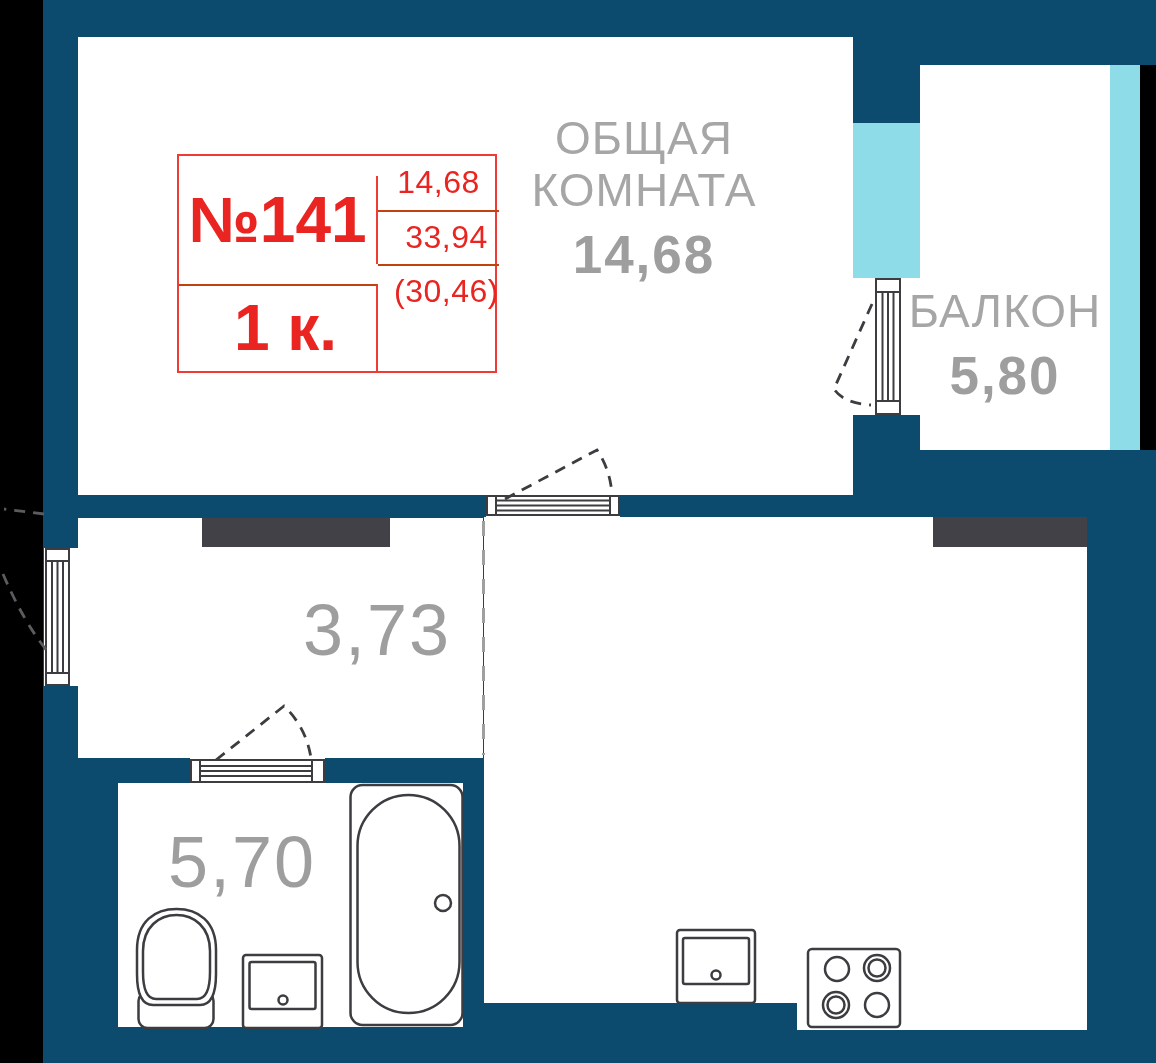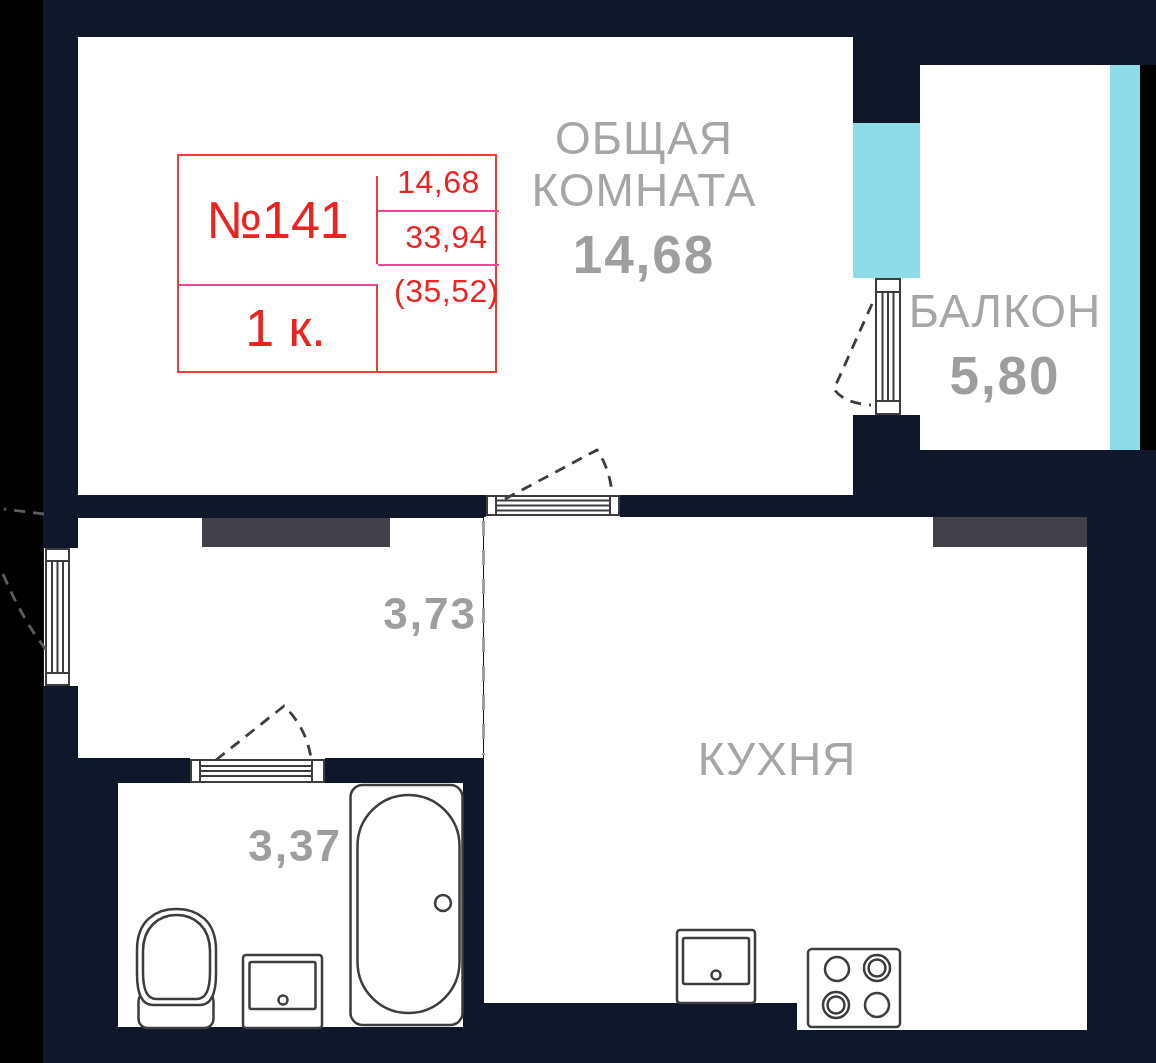--- a/index.html
+++ b/index.html
@@ -1,45 +1,45 @@
 <!DOCTYPE html>
 <html><head>
 <meta charset="utf-8">
 <style>
   html,body{margin:0;padding:0;background:#2b2b2e;}
   #plan{
     position:relative;
     width:1156px;height:1063px;
-    background:#0f172a;
+    background:#0c4a6e;
     overflow:hidden;
     font-family:"Liberation Sans","DejaVu Sans",sans-serif;
   }
   .abs{position:absolute;}
   .room{background:#ffffff;}
   .wall{background:#414147;}
   .cyan{background:#8fdce9;}
   .blackedge{background:#000000;}
   svg.overlay{position:absolute;left:0;top:0;pointer-events:none;}
 
   .room-label{position:absolute;text-align:center;color:#a6a6a6;}
   .room-name{font-size:46px;line-height:52px;letter-spacing:1px;white-space:pre-line;}
   .room-area{font-size:53px;font-weight:bold;letter-spacing:2px;color:#9e9e9e;margin-top:8px;}
-  .area-only{position:absolute;text-align:right;font-size:44px;font-weight:bold;
+  .area-only{position:absolute;text-align:center;font-size:72px;font-weight:normal;
              letter-spacing:2px;color:#9e9e9e;}
 
   .info-table{
     position:absolute;left:177px;top:154px;width:320px;height:219px;
     box-sizing:border-box;border:2px solid #ef3b36;background:#ffffff;
     display:grid;grid-template-columns:199px 1fr;grid-template-rows:repeat(4,1fr);
     color:#ea2420;
   }
   .info-table>div{display:flex;align-items:center;justify-content:center;box-sizing:border-box;}
-  .cell-big{font-size:52px;font-weight:normal;border-right:2px solid #ef3b36;margin-top:20px;}
+  .cell-big{font-size:64px;font-weight:bold;border-right:2px solid #ef3b36;margin-top:20px;}
   .cell-val{font-size:32px;letter-spacing:0.5px;}
-  .bt{border-top:2px solid #ec4899;padding-left:16px;}
+  .bt{border-top:2px solid #c2410c;padding-left:16px;}
   .cell-num{grid-area:1/1/3/2;}
   .cell-rooms{grid-area:3/1/5/2;text-align:center;}
 </style>
 </head>
 <body>
 
 <div id="plan">
 
   <div class="abs room" style="left:78px;top:37px;width:775px;height:458px;"></div>
   <div class="abs room" style="left:920px;top:65px;width:190px;height:385px;"></div>
@@ -146,28 +146,27 @@
     <div class="room-name">ОБЩАЯ КОМНАТА</div>
     <div class="room-area">14,68</div>
   </div>
 
   <div class="room-label" style="left:855px;top:285px;width:300px;">
     <div class="room-name">БАЛКОН</div>
     <div class="room-area">5,80</div>
   </div>
 
   <div class="room-label" style="left:627px;top:733px;width:300px;">
-    <div class="room-name">КУХНЯ</div>
   </div>
 
   <div class="area-only" style="left:277px;top:589px;width:200px;">3,73</div>
 
-  <div class="area-only" style="left:142px;top:821px;width:200px;">3,37</div>
+  <div class="area-only" style="left:142px;top:821px;width:200px;">5,70</div>
 
   <div class="info-table">
     <div class="cell-big cell-num">№141</div>
     <div class="cell-val">14,68</div>
     <div class="cell-val bt">33,94</div>
     <div class="cell-big cell-rooms bt">1 к.</div>
-    <div class="cell-val bt">(35,52)</div>
+    <div class="cell-val bt">(30,46)</div>
   </div>
 
 </div>
 
 </body></html>

